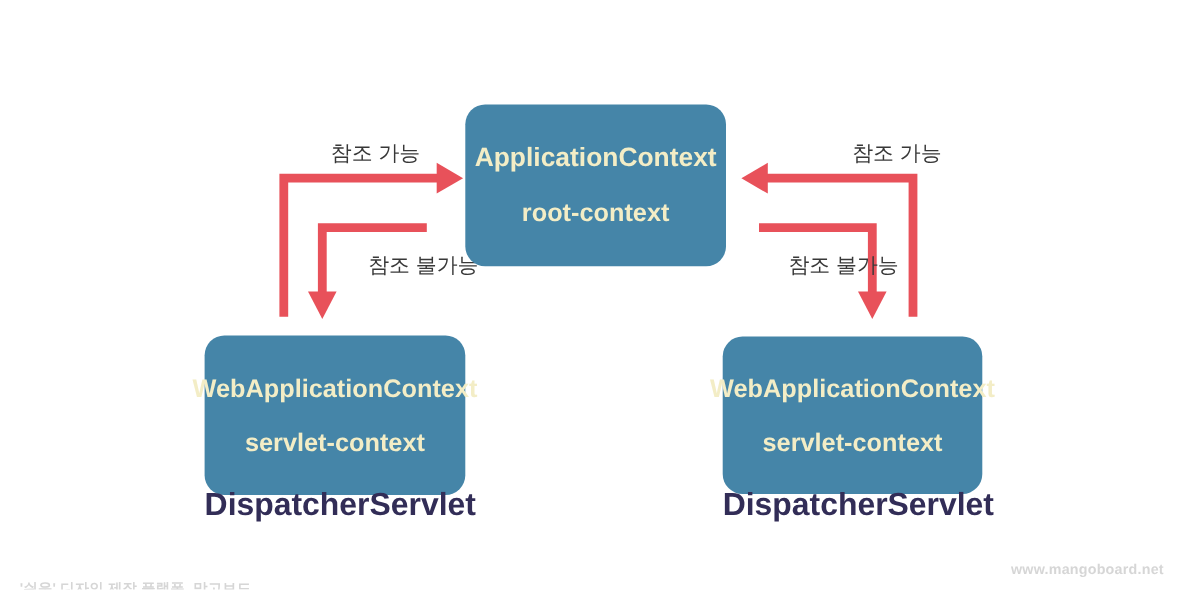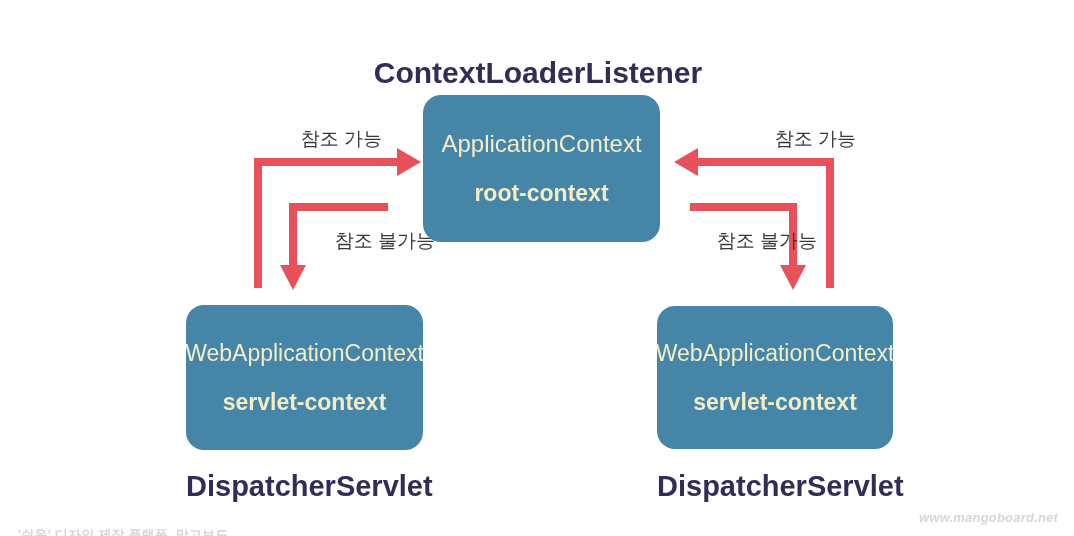--- a/index.html
+++ b/index.html
@@ -54,48 +54,47 @@
     border-radius: 18px;
     display: flex; flex-direction: column;
     justify-content: center; align-items: center;
     gap: 22px;
     color: var(--box-text);
     text-align: center;
   }
   .box-root  { left: 423px; top: 95px;  width: 237px; height: 147px; }
   .box-left  { left: 186px; top: 305px; width: 237px; height: 145px; }
   .box-right { left: 657px; top: 306px; width: 236px; height: 143px; }
-  .ctx-line1 { font-size: 23px; font-weight: 400; }
+  .ctx-line1 { font-size: 23px; font-weight: 700; }
   .box-root .ctx-line1 { font-size: 24px; }
   .ctx-line2 { font-size: 23px; font-weight: 700; }
   .caption {
     position: absolute;
-    width: 237px; top: 470px;
+    width: 237px; top: 443px;
     text-align: center;
     font-size: 29px; font-weight: 600;
     color: var(--heading);
   }
   .caption-left  { left: 186px; }
   .caption-right { left: 657px; }
   .watermark {
     position: absolute; top: 510px;
     font-size: 13px; font-weight: 700;
     color: var(--watermark);
     text-shadow: 1px 1px 0 #ffffff;
     letter-spacing: 0.2px;
   }
   .wm-left  { left: 18px; margin-top: 16px; }
-  .wm-right { right: 16px; font-style: italic; }
+  .wm-right { right: 16px; }
 </style>
 </head>
 <body>
 
 <div class="canvas">
 
-  <div class="title">ContextLoaderListener</div>
 
   <svg class="arrows-layer" width="1074" height="536" viewBox="0 0 1074 536" xmlns="http://www.w3.org/2000/svg">
 
     <path class="arrow-line" d="M 258 288 L 258 162 L 398 162"></path>
     <polygon class="arrow-head" points="397,148 397,176 421,162"></polygon>
 
     <path class="arrow-line" d="M 388 207 L 293 207 L 293 266"></path>
     <polygon class="arrow-head" points="280,265 306,265 293,290"></polygon>
 
     <path class="arrow-line" d="M 830 288 L 830 162 L 697 162"></path>

